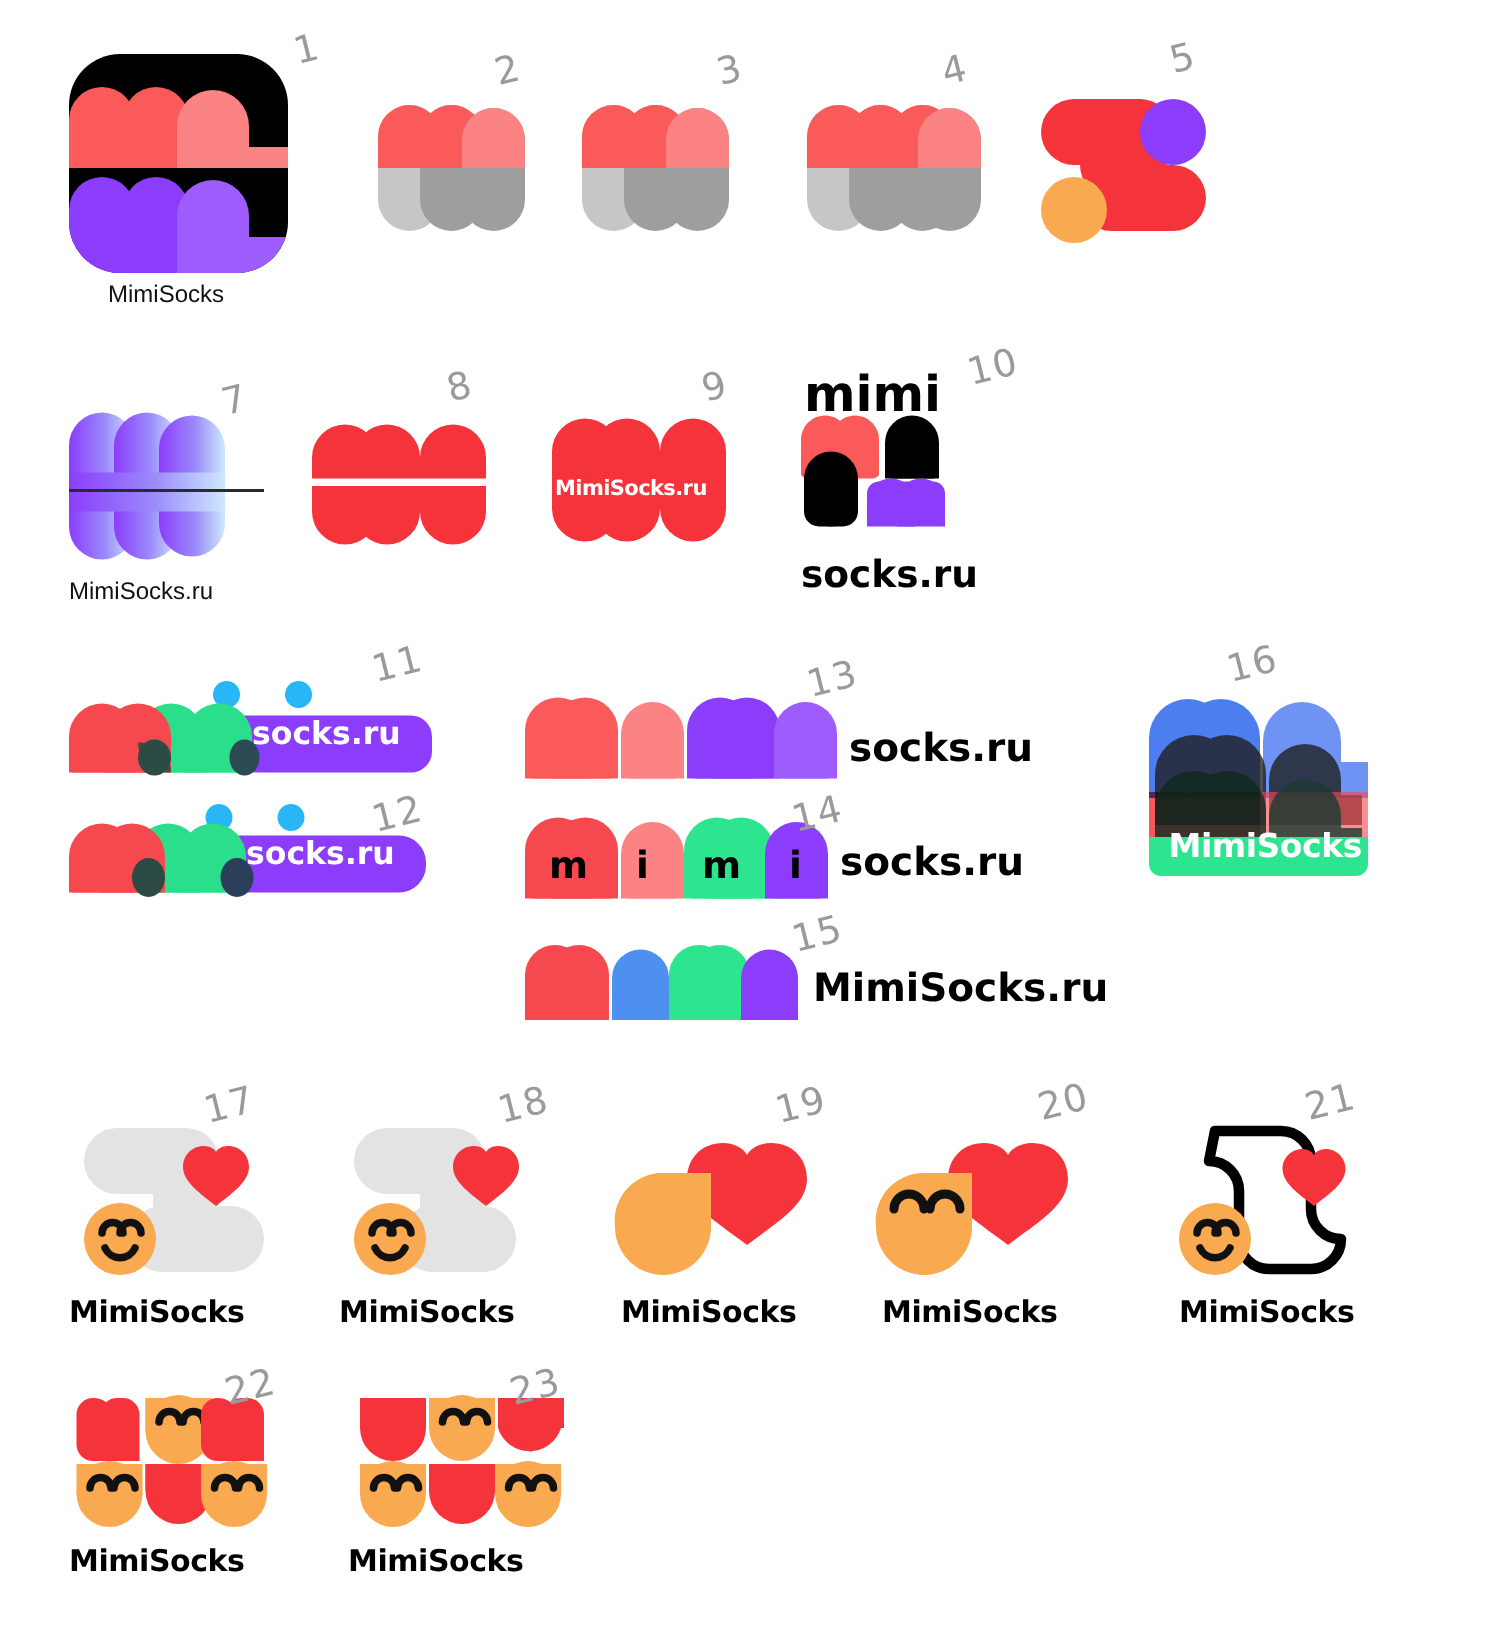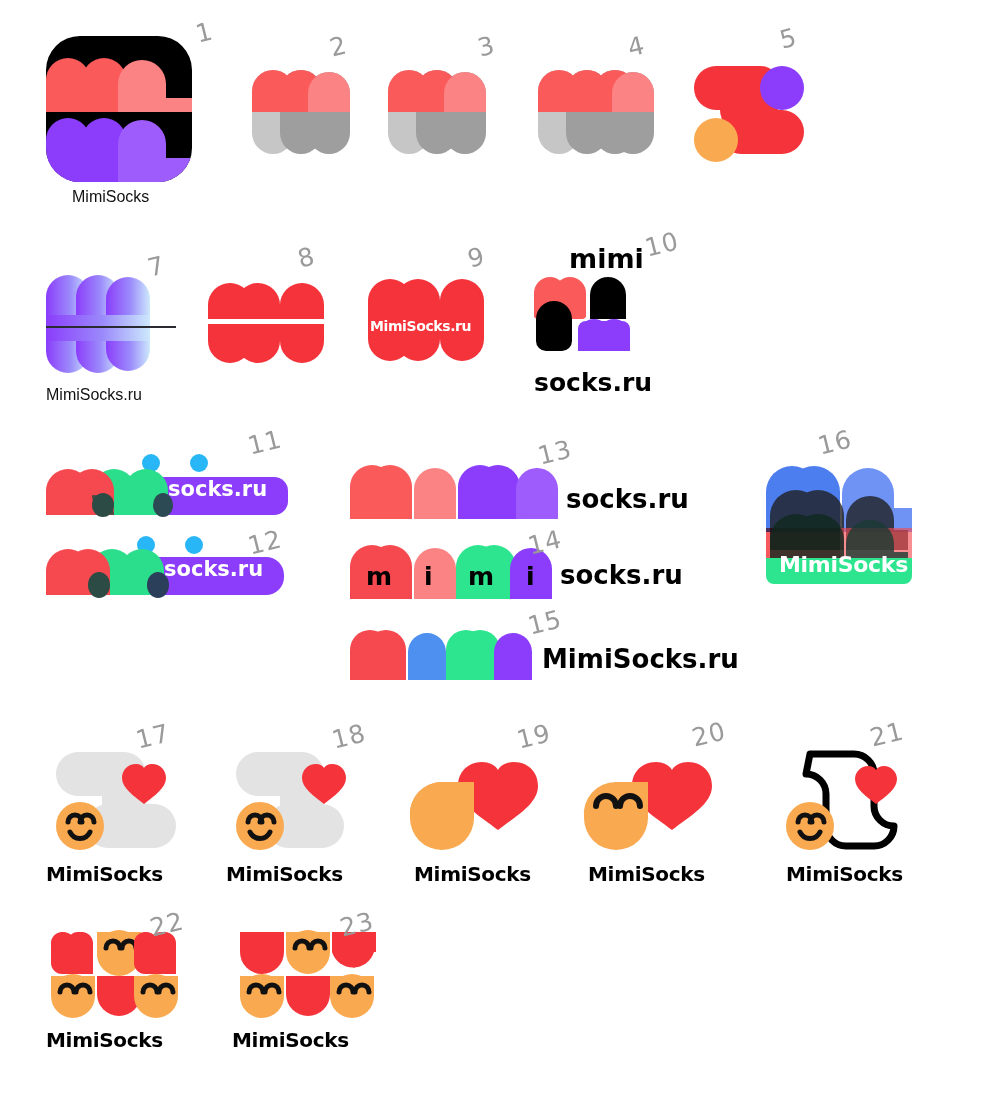--- a/index.html
+++ b/index.html
@@ -178,21 +178,21 @@
     <svg width="118" height="84" viewBox="0 0 118 84">
       <path d="M0 22a22 22 0 0 1 44 0v38a22 22 0 0 1-44 0z" fill="#F5333A"></path>
       <path d="M28 22a22 22 0 0 1 44 0v38a22 22 0 0 1-44 0z" fill="#F5333A"></path>
       <path d="M72 22a22 22 0 0 1 44 0v38a22 22 0 0 1-44 0z" fill="#F5333A"></path>
       <rect x="0" y="30" width="116" height="26" fill="#F5333A"></rect>
     </svg>
   </div>
   <div class="wtext" style="left:370px;top:318px;font-size:14px;letter-spacing:-0.4px;">MimiSocks.ru</div>
   <div class="num" style="left:468px;top:243px;">9</div>
 
-  <div class="btext" style="left:569px;top:243px;font-size:27px;">mimi</div>
+  <div class="btext" style="left:536px;top:243px;font-size:33px;">mimi</div>
   <div class="logo" style="left:534px;top:277px;width:106px;height:84px;">
     <svg width="106" height="84" viewBox="0 0 106 84">
       <path d="M0 16a16 16 0 0 1 32 0v24H0z" fill="#FB5A5A"></path>
       <path d="M20 16a16 16 0 0 1 32 0v24H20z" fill="#FB5A5A"></path>
       <rect x="0" y="24" width="52" height="18" rx="4" fill="#FB5A5A"></rect>
       <path d="M56 18a18 18 0 0 1 36 0v24H56z" fill="#000000"></path>
       <rect x="56" y="26" width="36" height="16" rx="4" fill="#000000"></rect>
       <path d="M2 62a18 18 0 0 1 36 0v20H2z" fill="#000000" transform="translate(0,-20) scale(1,1)"></path>
       <rect x="2" y="44" width="36" height="30" rx="10" fill="#000000"></rect>
       <circle cx="20" cy="56" r="18" fill="#000000"></circle>

